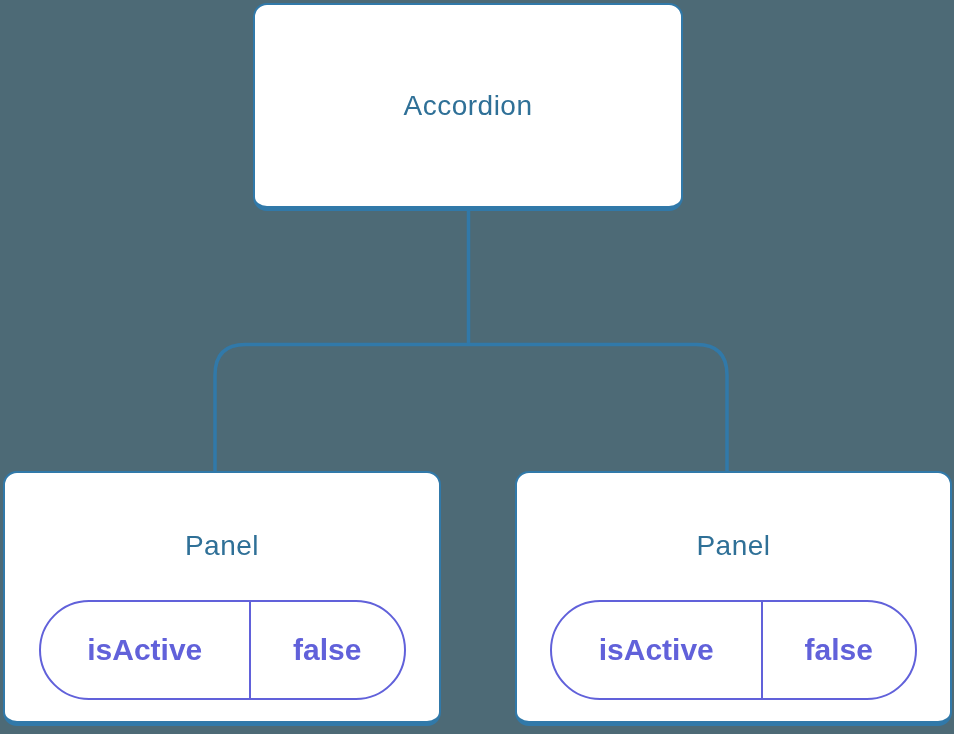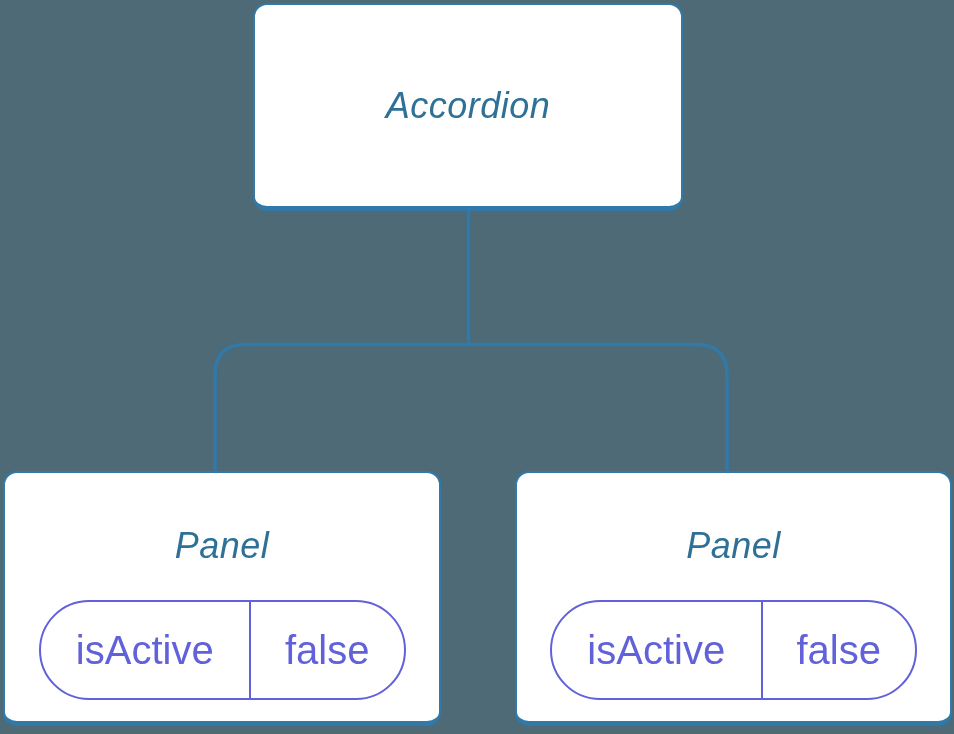--- a/index.html
+++ b/index.html
@@ -43,24 +43,23 @@
   }
   .node-root {
     left: 253px; top: 3px;
     width: 430px; height: 208px;
     display: flex;
     align-items: center;
     justify-content: center;
   }
   .node-label {
     color: var(--node-label);
-    font-size: 36px;
+    font-size: 28px;
     font-weight: 500;
     letter-spacing: 0.5px;
-    font-style: italic;
   }
   .node-panel {
     top: 471px;
     height: 255px;
     display: flex;
     flex-direction: column;
     align-items: center;
     padding-top: 50px;
   }
   .node-panel-left  { left: 3px;   width: 438px; }
@@ -77,22 +76,22 @@
     border-radius: 50px;
     display: flex;
     align-items: stretch;
     overflow: hidden;
   }
   .state-cell {
     display: flex;
     align-items: center;
     justify-content: center;
     color: var(--state-accent);
-    font-size: 40px;
-    font-weight: 400;
+    font-size: 30px;
+    font-weight: 700;
   }
   .state-key-cell {
     width: 58%;
     border-right: 2px solid var(--state-accent);
   }
   .state-value-cell { width: 42%; }
 </style>
 </head>
 <body>
 

